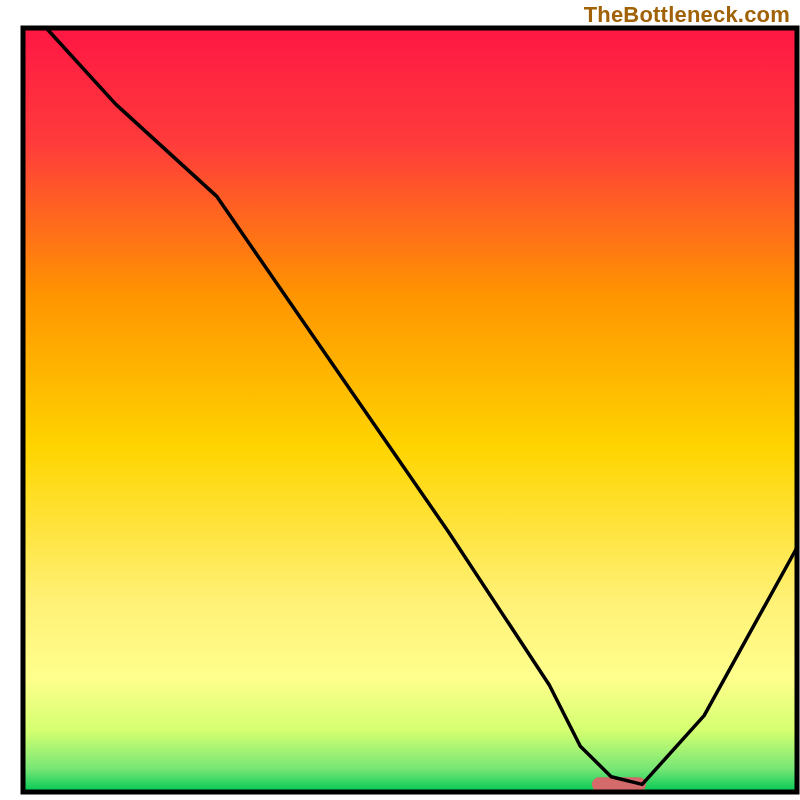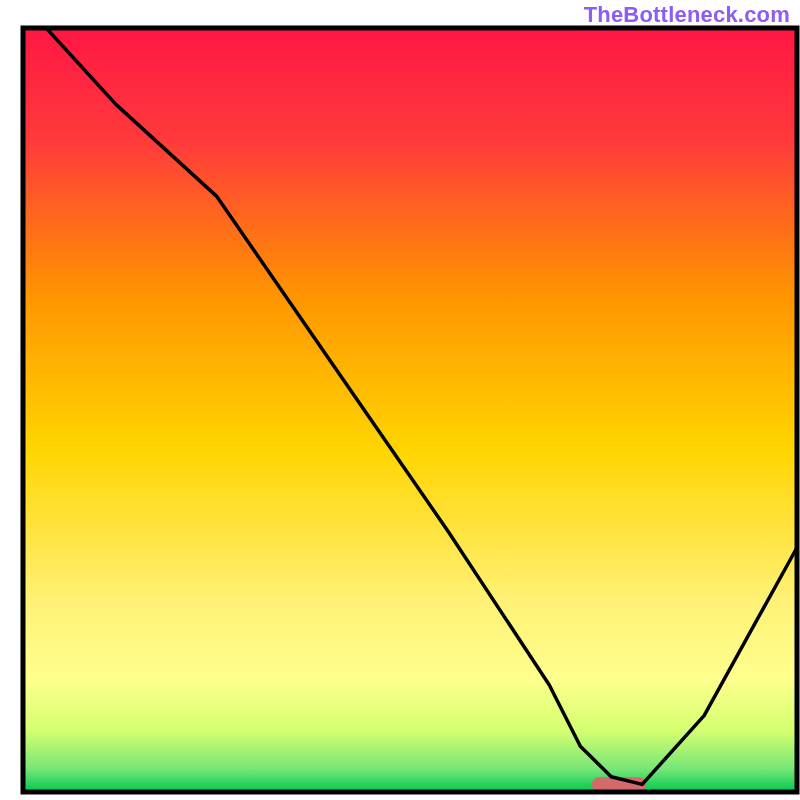--- a/index.html
+++ b/index.html
@@ -14,21 +14,21 @@
     position: relative;
     width: 800px;
     height: 800px;
   }
   .watermark {
     position: absolute;
     top: 2px;
     right: 10px;
     font-size: 22px;
     font-weight: bold;
-    color: #8b5cf6;
+    color: #a16207;
     letter-spacing: 0.2px;
     z-index: 10;
   }
   svg {
     display: block;
   }
 </style>
 </head>
 <body>
 

